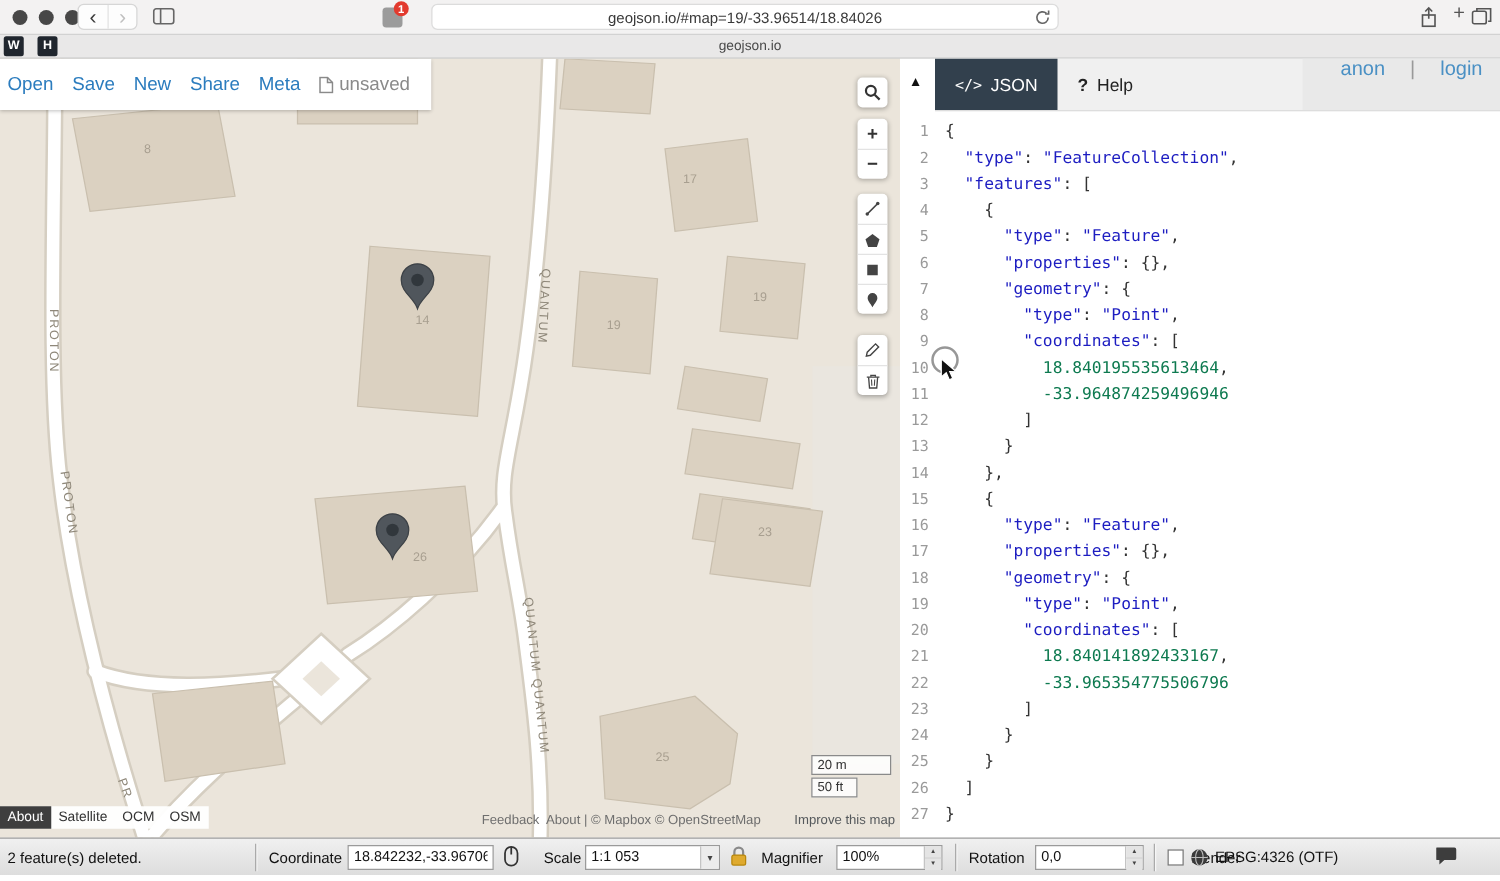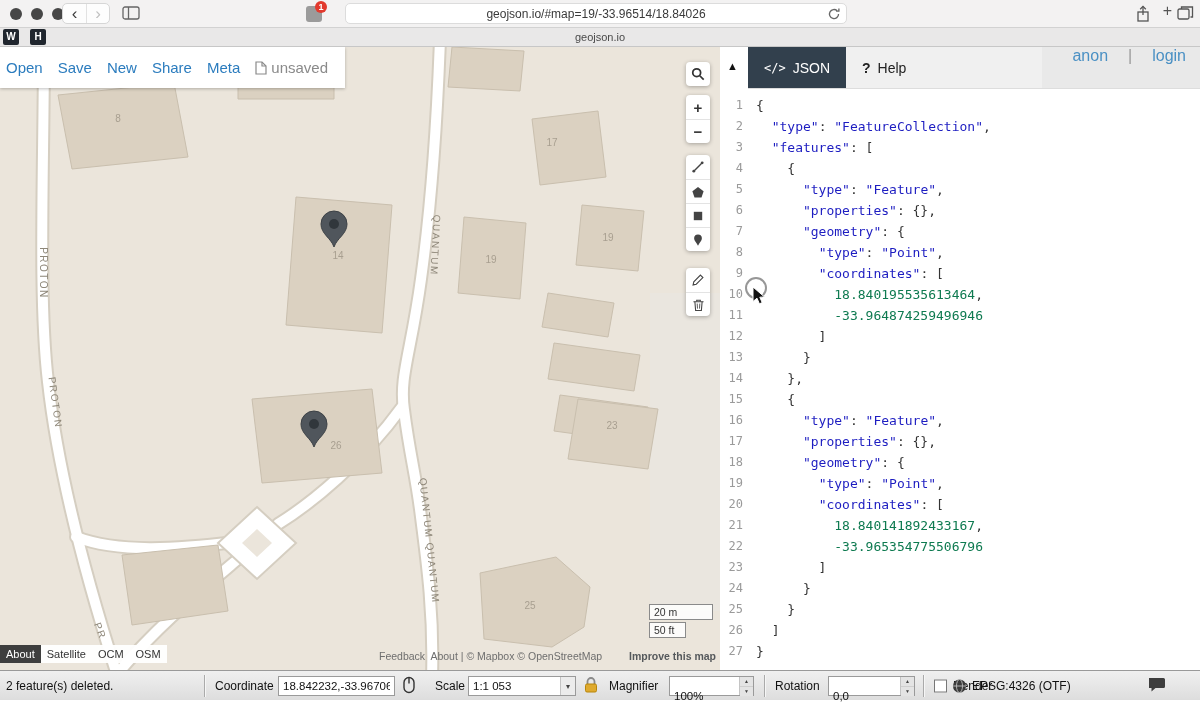--- a/index.html
+++ b/index.html
@@ -67,21 +67,21 @@
   .layer.active { background:#3e3e3e; color:#fff; }
 
   
   .scalebox { position:absolute; right:7px; bottom:30px; z-index:4; font-size:10.5px; color:#333; }
   .sbar { border:1px solid #8a8a8a; background:rgba(255,255,255,.85); padding:1px 4px;
           margin-bottom:2px; }
   .sbar.metric { width:64px; }
   .sbar.imperial { width:37px; }
   .attrib { position:absolute; right:4px; bottom:8px; font-size:10.5px; color:#6e6e6e; z-index:4;
             white-space:nowrap; }
-  .attrib .bold { font-weight:bold; color:#55595c;padding-left:24px; }
+  .attrib .bold { font-weight:normal; color:#55595c;padding-left:24px; }
 
   
   .editor { position:absolute; left:720px; top:0; width:480px; height:623px; background:#fff; }
   .collapse { position:absolute; left:7px; top:13px; font-size:11px; color:#111; cursor:pointer;
               z-index:3; }
   .tabbar { position:absolute; left:28px; right:0; top:0; height:42px; background:#f0f0f0;
             border-bottom:1px solid #ddd; display:flex; align-items:stretch; }
   .tab { display:flex; align-items:center; gap:7px; padding:0 16px; font-size:14px; color:#222;
          cursor:pointer; }
   .tab.active { background:#32404d; color:#fff; }
@@ -110,21 +110,21 @@
                font-size:12px; color:#111; }
   .sb { position:absolute; top:50%; transform:translateY(-50%); white-space:nowrap; }
   .sb-box { background:#fff; border:1px solid #9a9a9a; height:20px; font-size:11.5px;
             color:#111; padding:0 4px; line-height:18px; font-family:"Liberation Sans",sans-serif; }
   .sb-sep { width:2px; height:22px; border-left:1px solid #aaa; border-right:1px solid #f6f6f6; }
   .combo { display:flex; align-items:stretch; background:#fff; border:1px solid #9a9a9a; height:20px; }
   .combo-val { flex:1; padding:1px 4px; font-size:11.5px; line-height:17px; }
   .combo-arrow { width:15px; background:#ececec; border-left:1px solid #c4c4c4; text-align:center;
                  font-size:8px; line-height:19px; color:#444; }
   .spin { display:flex; align-items:stretch; background:#fff; border:1px solid #9a9a9a; height:20px; }
-  .spin-val { flex:1; padding:11px 4px; font-size:11.5px; line-height:17px; }
+  .spin-val { flex:1; padding:1px 4px; font-size:11.5px; line-height:17px; }
   .spin-btns { width:14px; display:flex; flex-direction:column; border-left:1px solid #c4c4c4; }
   .spin-btns i { flex:1; font-style:normal; font-size:5px; line-height:9px; text-align:center;
                  background:#e4e4e4; color:#444; cursor:pointer; }
   .spin-btns i.up { border-bottom:1px solid #cfcfcf; }
   .checkbox { width:13px; height:13px; background:#fff; border:1px solid #777; display:inline-block; }
   .crsbtn { display:flex; align-items:center; gap:5px; cursor:pointer; }
 </style>
 </head>
 <body>
 

